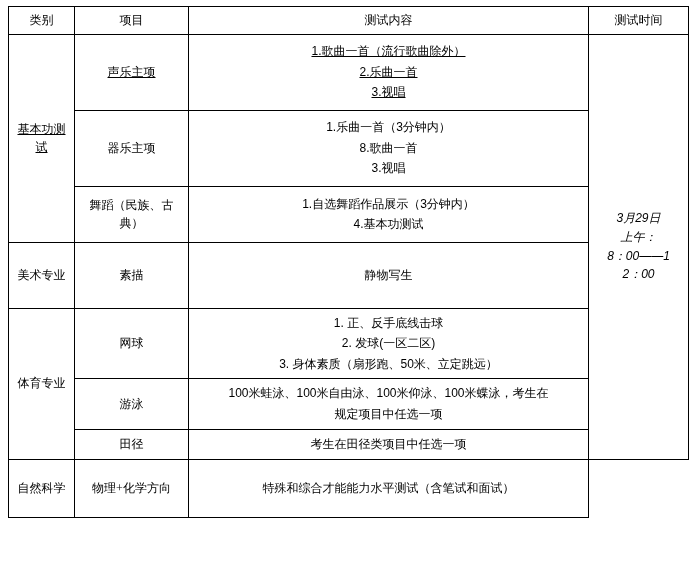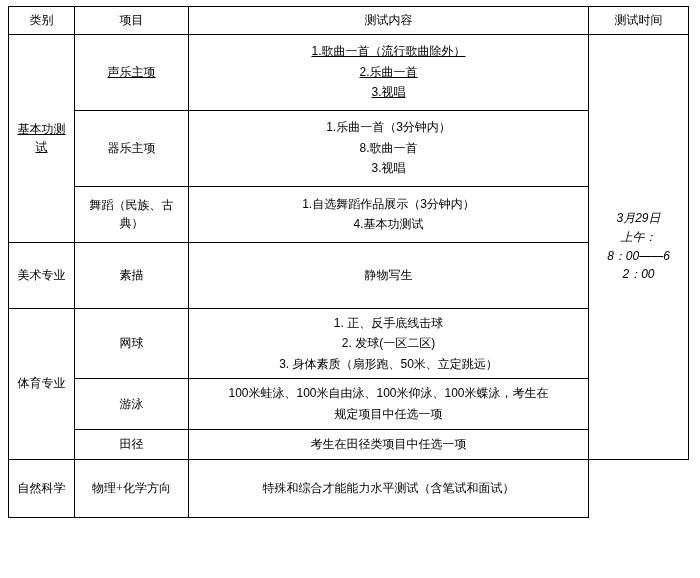--- a/index.html
+++ b/index.html
@@ -89,21 +89,21 @@
         <td class="cat-cell tall-a" rowspan="3">基本功测试</td>
         <td class="tall-a">声乐主项</td>
         <td class="tall-a content-lines">
           <div>1.歌曲一首（流行歌曲除外）</div>
           <div>2.乐曲一首</div>
           <div>3.视唱</div>
         </td>
         <td class="time-cell" rowspan="7">
           <div>3月29日</div>
           <div>上午：</div>
-          <div>8：00——6</div>
+          <div>8：00——1</div>
           <div>2：00</div>
         </td>
       </tr>
 
       <tr>
         <td class="tall-b">器乐主项</td>
         <td class="tall-b content-lines">
           <div>1.乐曲一首（3分钟内）</div>
           <div>8.歌曲一首</div>
           <div>3.视唱</div>

